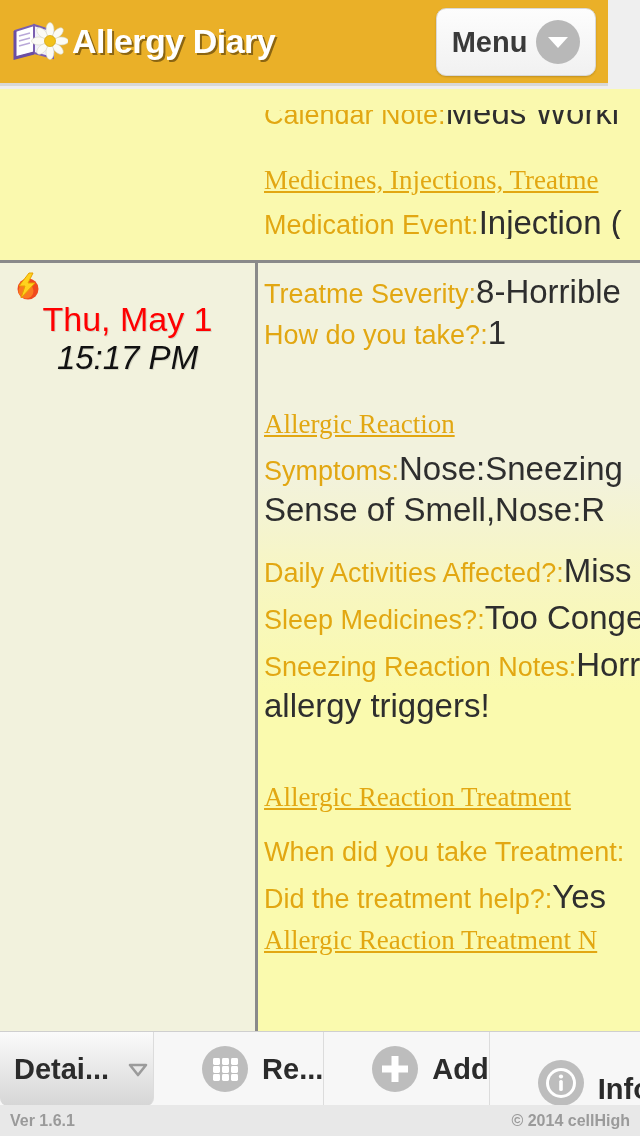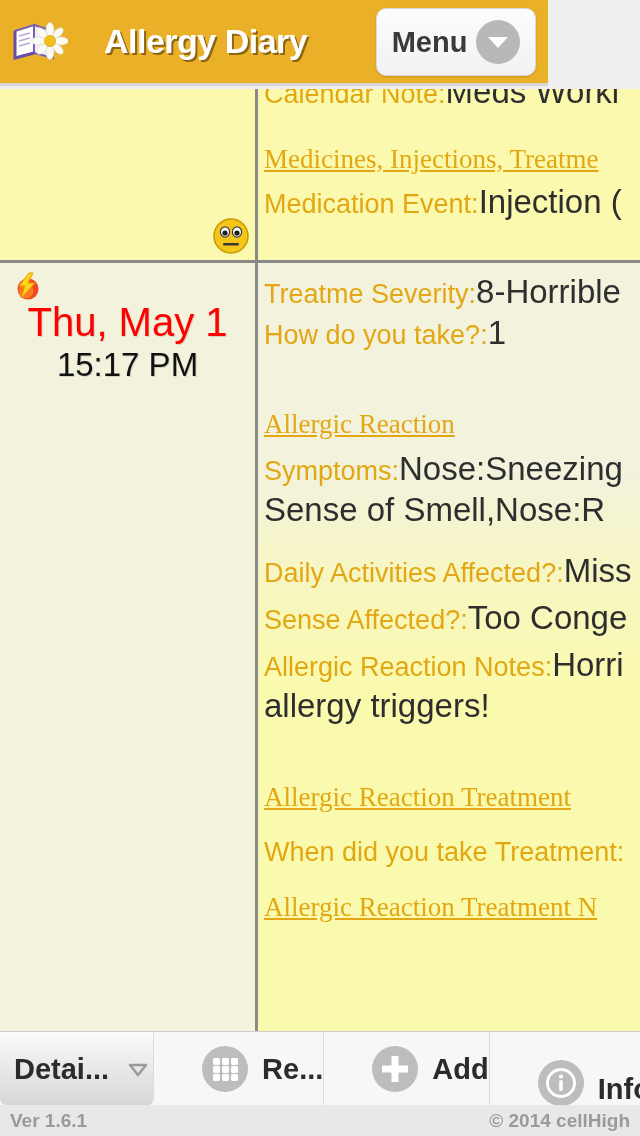--- a/index.html
+++ b/index.html
@@ -14,26 +14,25 @@
 
   #app {
     position: relative;
     width: 640px; height: 1136px;
     overflow: hidden;
   }
 
   
   .header {
     position: absolute; top: 0; left: 0;
-    width: 548px; height: 86px;
+    width: 608px; height: 86px;
     background: #eab028;
     border-bottom: 3px solid #d8d8d8;
     display: flex; align-items: center;
     padding: 0 12px;
-    gap: 32px;
   }
   .logo {
     width: 56px; height: 46px;
     position: relative; flex: 0 0 auto;
     margin-right: 2px;
   }
   .app-title {
     font-size: 34px;
     font-weight: bold;
     color: #ffffff;
@@ -71,21 +70,21 @@
     width: 640px; height: 956px;
     overflow: hidden;
     background: #f2f2dd;
   }
   .row {
     position: relative;
     display: flex;
     border-bottom: 3px solid #8a8a8a;
     overflow: hidden;
   }
-  .row-1 { height: 174px; background: #faf9ae; }
+  .row-1 { height: 174px; background: #faf9ae; align-items: center; }
   .row-2 { height: 779px; }
 
   .cell-left {
     position: relative;
     width: 258px; flex: 0 0 258px;
     border-right: 3px solid #8a8a8a;
     overflow: hidden;
   }
   .row-1 .cell-left { background: #faf9ae; }
   .row-2 .cell-left { background: #f2f2dd; }
@@ -99,28 +98,29 @@
   .row-1 .cell-right { background: #faf9ae; }
   .row-2 .cell-right {
     background: linear-gradient(to bottom, #f2f2dd 0%, #f2f2dd 27%, #f7f6c3 40%, #fafaae 55%, #fafaae 100%);
   }
 
   .date-block {
     padding-top: 36px;
     text-align: center;
   }
   .date-line {
-    font-size: 40px; color: #ff0000;
+    font-size: 34px; color: #ff0000;
     line-height: 1.18;
     text-shadow: 1px 1px 0 rgba(0,0,0,0.12);
   }
   .time-line {
     font-size: 33px; color: #111111;
     line-height: 1.18;
     text-shadow: 1px 1px 0 rgba(0,0,0,0.12);
+    font-style: italic;
   }
 
   .fire-icon {
     position: absolute;
     left: 12px; top: 8px;
     width: 30px; height: 30px;
   }
   .mood-icon {
     position: absolute;
     right: 4px; bottom: 4px;
@@ -202,21 +202,21 @@
   
   .footer {
     position: absolute;
     left: 0; bottom: 0;
     width: 640px; height: 31px;
     background: #e8e8e8;
     display: flex; align-items: center; justify-content: space-between;
     padding: 0 10px;
   }
   .foot-txt {
-    font-size: 19px; font-weight: bold; color: #9a9a9a;
+    font-size: 16px; font-weight: bold; color: #9a9a9a;
     white-space: nowrap;
   }
 </style>
 </head>
 <body>
 
 <div id="app">
 
   <div class="header">
 
@@ -329,43 +329,46 @@
         <div class="dline">
           <span class="val">Sense of Smell,Nose:R</span>
         </div>
         <div style="height:14px"></div>
         <div style="height:14px"></div>
         <div class="dline">
           <span class="lbl">Daily Activities Affected?:</span><span class="val">Miss</span>
         </div>
         <div style="height:14px"></div>
         <div class="dline">
-          <span class="lbl">Sense Affected?:</span><span class="val">Too Conge</span>
-        </div>
-        <div style="height:14px"></div>
-        <div class="dline">
-          <span class="lbl">Allergic Reaction Notes:</span><span class="val">Horri</span>
+          <span class="lbl">Sleep Medicines?:</span><span class="val">Too Conge</span>
+        </div>
+        <div style="height:14px"></div>
+        <div class="dline">
+          <span class="lbl">Sneezing Reaction Notes:</span><span class="val">Horri</span>
         </div>
         <div style="height:8px"></div>
         <div class="dline">
           <span class="val">allergy triggers!</span>
         </div>
 
         <div style="height:62px"></div>
 
         <div class="dline">
           <span class="sect">Allergic Reaction Treatment</span>
         </div>
         <div style="height:14px"></div>
 
         <div style="height:14px"></div>
         <div class="dline">
           <span class="lbl">When did you take Treatment:</span>
         </div>
         <div style="height:14px"></div>
+        <div class="dline">
+          <span class="lbl">Did the treatment help?:</span><span class="val">Yes</span>
+        </div>
         <div style="height:14px"></div>
         <div class="dline">
           <span class="sect">Allergic Reaction Treatment N</span>
         </div>
       </div>
     </div>
 
   </div>
 
   <div class="toolbar">

